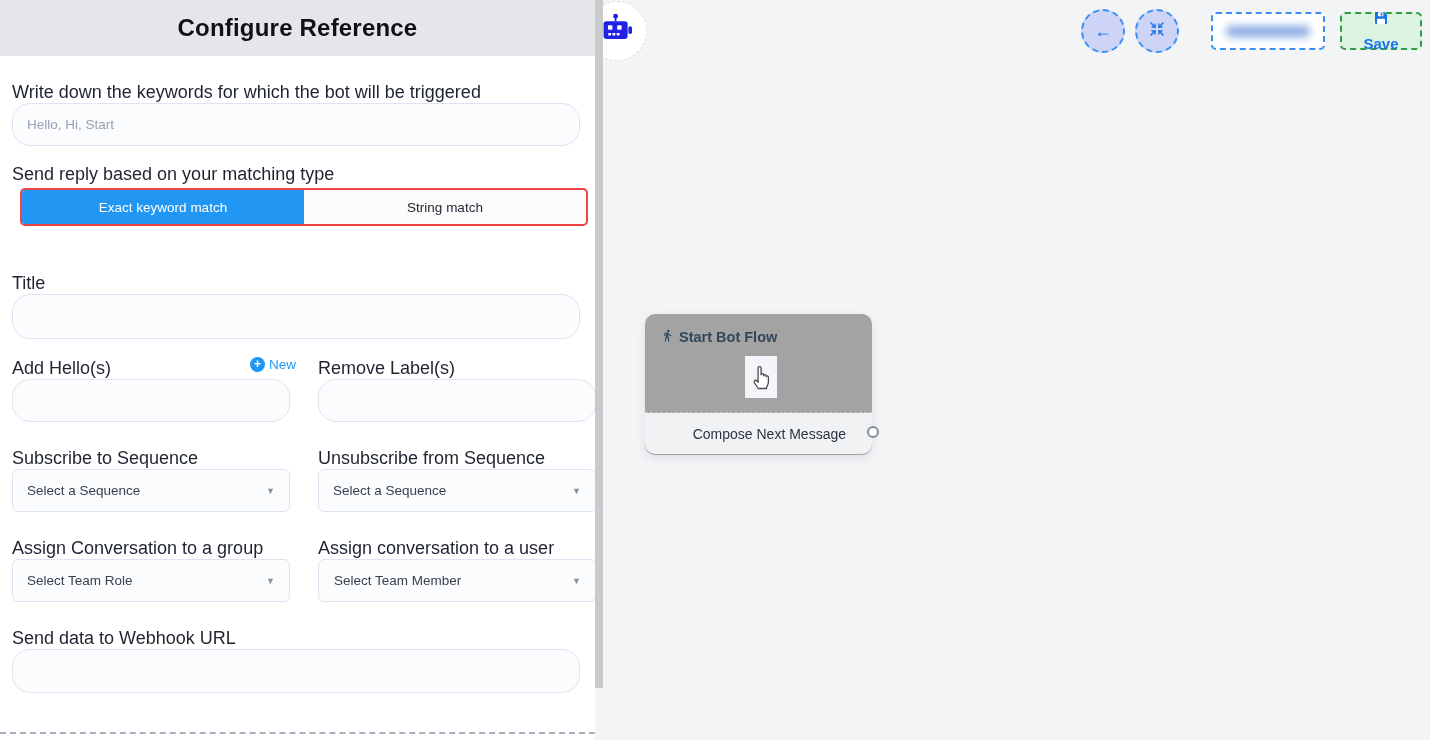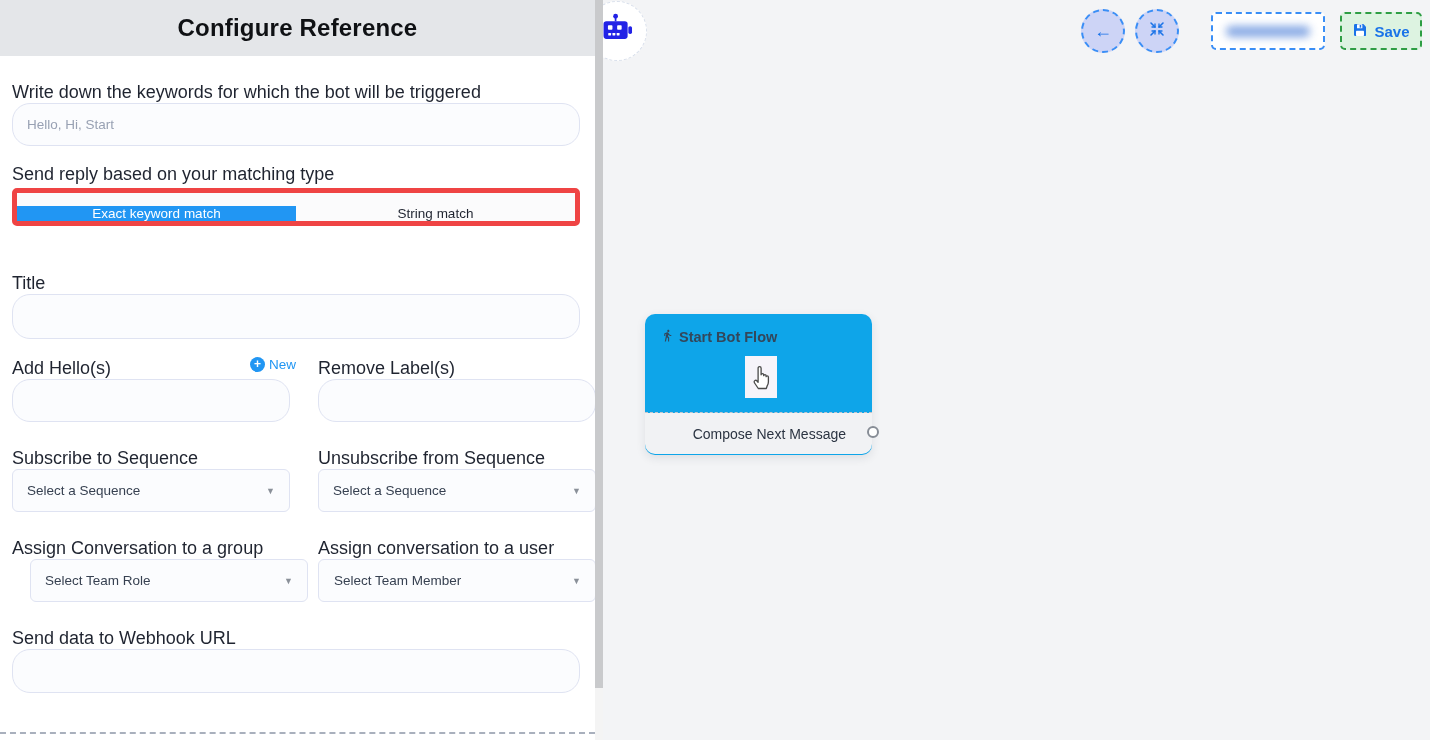--- a/index.html
+++ b/index.html
@@ -10,22 +10,22 @@
   .panel { position:absolute; left:0; top:0; width:595px; height:740px; background:#ffffff; z-index:3; }
   .panel-header { height:56px; background:#e4e6e9; display:flex; align-items:center; justify-content:center; }
   .panel-header h1 { font-size:24px; font-weight:700; color:#0f1114; letter-spacing:.2px; }
   .f-label { position:absolute; font-size:18px; color:#1f2430; }
   .t-input { position:absolute; height:43px; width:568px; left:12px; border:1px solid #dfe3f2; border-radius:18px;
              background:#fbfcfe; padding:0 14px; font-size:13.5px; color:#333; outline:none;
              font-family:"Liberation Sans","DejaVu Sans",sans-serif; }
   .t-input::placeholder { color:#98a1b3; }
   .half { width:278px !important; }
   .col2 { left:302px !important;margin-left:16px; }
-  .seg { position:absolute; left:12px; top:188px; width:568px; height:38px; display:flex;
-         border:5px solid #ef4444; border-radius:5px; overflow:hidden; background:#fbfbfc;align-items:flex-end; }
+  .seg { position:absolute; left:20px; top:188px; width:568px; height:38px; display:flex;
+         border:2px solid #ef4444; border-radius:5px; overflow:hidden; background:#fbfbfc; }
   .seg button { flex:1; border:none; font-size:13.5px; cursor:pointer; background:transparent; color:#1f2430;
                 font-family:"Liberation Sans","DejaVu Sans",sans-serif; }
   .seg button.active { background:#2196f3; color:#ffffff; }
   .new-link { position:absolute; left:250px; top:357px; display:flex; align-items:center; gap:4px;
               color:#2196f3; font-size:13.5px; cursor:pointer; }
   .plus-badge { width:15px; height:15px; border-radius:50%; background:#2196f3; color:#fff; font-size:12px;
                 line-height:14px; text-align:center; display:inline-block; font-weight:700; }
   .dropdown { position:absolute; height:43px; width:278px; border:1px solid #dfe3f2; border-radius:6px;
               background:#fbfcfe; display:flex; align-items:center; justify-content:space-between;
               padding:0 14px; font-size:13.5px; color:#374151; cursor:pointer; }
@@ -38,28 +38,28 @@
 
   
   .canvas { position:absolute; left:603px; top:0; right:0; bottom:0; background:#f3f4f6; overflow:hidden; }
   .bot-fab { position:absolute; left:-16px; top:1px; width:60px; height:60px; border-radius:50%;
              background:#ffffff; border:1px dashed #d9e0ec; display:flex; align-items:center; justify-content:center; }
 
   .toolbar-circle { position:absolute; top:9px; width:44px; height:44px; border-radius:50%;
                     background:#cdd4f6; border:2px dashed #3a8ef6; display:flex; align-items:center;
                     justify-content:center; cursor:pointer; color:#1a73e8; font-size:18px; }
   .btn-rect { position:absolute; top:12px; height:38px; border-radius:5px; display:flex; align-items:center;
-              justify-content:center; cursor:pointer; }
+              justify-content:center; cursor:pointer;flex-direction:column; }
   .btn-blurred { width:114px; background:#ffffff; border:2px dashed #3a8ef6; }
   .blur-streak { width:84px; height:11px; border-radius:5px; background:#5d8bdb; filter:blur(4px); opacity:.75; }
   .btn-save { width:82px; background:#ddf3e1; border:2px dashed #2e9e44; gap:6px; color:#1a73e8;
               font-size:15px; font-weight:700; }
 
   
-  .node { position:absolute; left:42px; top:314px; width:227px; height:141px; background:#0ea5e9;
+  .node { position:absolute; left:42px; top:314px; width:227px; height:141px; background:#a3a3a3;
           border-radius:10px; box-shadow:0 3px 10px rgba(30,40,60,.10); }
   .node-body { position:relative; height:99px; border-bottom:1px dashed #c3c6cc; }
   .node-title { position:absolute; left:16px; top:14px; display:flex; align-items:center; gap:5px;
                 font-size:14.5px; font-weight:700; color:#33475b; }
   .cursor-wrap { position:absolute; left:100px; top:42px; width:32px; height:42px; background:#f6f4fa;
                  display:flex; align-items:center; justify-content:center; }
   .node-footer { position:relative; height:41px; background:#f1f2f4; border-radius:0 0 10px 10px;
                  display:flex; align-items:center; justify-content:flex-end; padding-right:26px; }
   .footer-label { font-size:14px; color:#2b3442; }
   .port { position:absolute; right:-7px; top:13px; width:12px; height:12px; border-radius:50%;
@@ -100,21 +100,21 @@
     <span>Select a Sequence</span>
     <span class="caret">▼</span>
   </div>
   <div class="dropdown col2" style="top:469px;">
     <span>Select a Sequence</span>
     <span class="caret">▼</span>
   </div>
 
   <div class="f-label" style="left:12px; top:538px;">Assign Conversation to a group</div>
   <div class="f-label col2" style="top:538px;">Assign conversation to a user</div>
-  <div class="dropdown" style="left:12px; top:559px;margin-left:18px;">
+  <div class="dropdown" style="left:12px; top:559px;">
     <span>Select Team Role</span>
     <span class="caret">▼</span>
   </div>
   <div class="dropdown col2" style="top:559px;padding-left:15px;">
     <span>Select Team Member</span>
     <span class="caret">▼</span>
   </div>
 
   <div class="f-label" style="left:12px; top:628px;">Send data to Webhook URL</div>
   <input class="t-input" style="top: 649px; height: 44px;" type="text">

